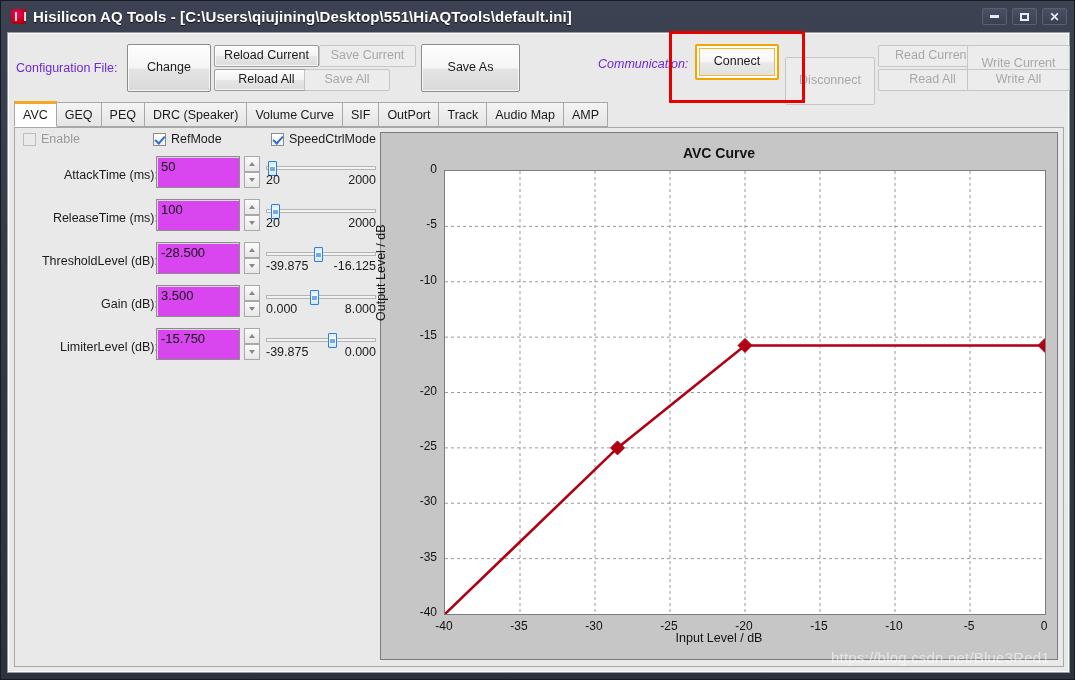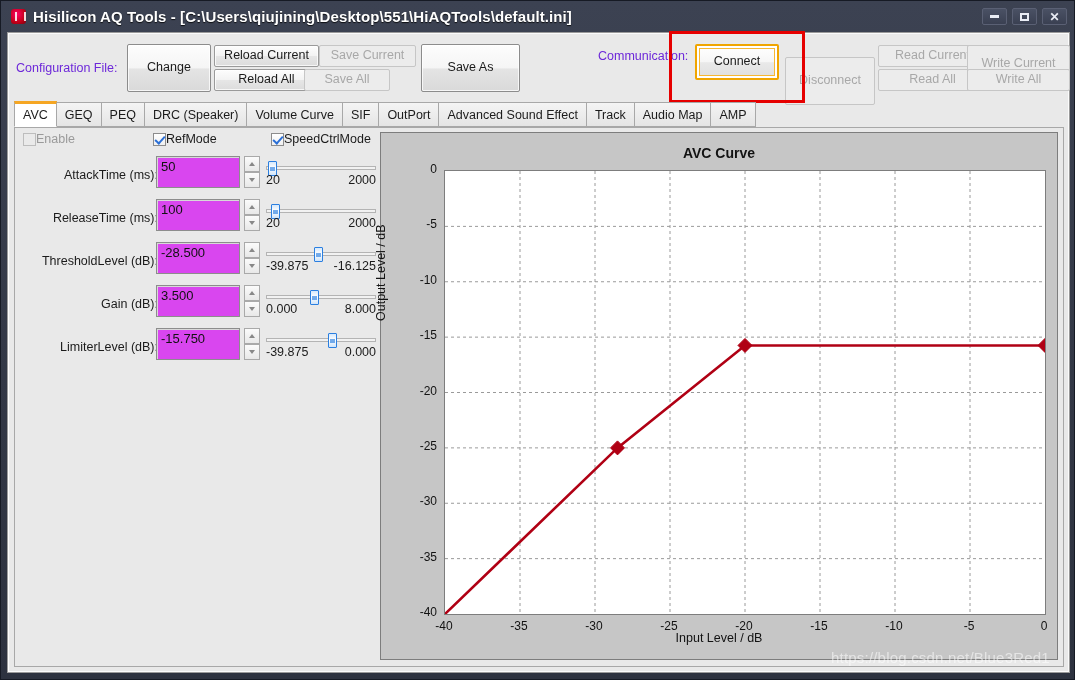--- a/index.html
+++ b/index.html
@@ -103,21 +103,21 @@
     z-index:3;
   }
   
   .tabpage{
     position:absolute;left:6px;top:94px;width:1050px;height:540px;
     box-sizing:border-box;background:#e9e9e9;
     border:1px solid #a8a8a8;border-top:1px solid #a8a8a8;
   }
   
   .cbrow{position:absolute;left:8px;top:4px;width:360px;height:20px;}
-  .cb{position:absolute;display:flex;align-items:center;font-size:12.5px;color:#1b1b1b;}
+  .cb{position:absolute;display:flex;align-items:center;gap:5px;font-size:12.5px;color:#1b1b1b;}
   .cb.dis{color:#9a9a9a;}
   .cbbox{
     width:13px;height:13px;box-sizing:border-box;flex:none;
     background:linear-gradient(180deg,#ffffff 0%,#f0f0f0 100%);
     border:1px solid #8c8c8c;position:relative;
   }
   .cbbox.dis{background:#eaeaea;border-color:#bdbdbd;}
   .cbbox.checked:after{
     content:"";position:absolute;left:3px;top:0px;width:4px;height:8px;
     border:solid #2b6fd6;border-width:0 2px 2px 0;transform:rotate(42deg);
@@ -220,21 +220,21 @@
       <div class="btn big" style="left:119px;top:11px;width:84px;height:48px;">Change</div>
 
       <div class="btn" style="left:206px;top:12px;width:105px;height:22px;">Reload Current</div>
       <div class="btn" style="left:206px;top:36px;width:105px;height:22px;">Reload All</div>
 
       <div class="btn disabled" style="left:311px;top:12px;width:97px;height:22px;">Save Current</div>
       <div class="btn disabled" style="left:296px;top:36px;width:86px;height:22px;">Save All</div>
 
       <div class="btn big" style="left:413px;top:11px;width:99px;height:48px;">Save As</div>
 
-      <div class="lbl" style="left:590px;top:16px;">Communication:</div>
+      <div class="lbl" style="left:590px;top:24px;font-style:italic;">Communication:</div>
 
       <div class="btn big highlight" style="left:687px;top:11px;width:84px;height:36px;">Connect</div>
       <div class="btn disabled" style="left:777px;top:24px;width:90px;height:48px;">Disconnect</div>
 
       <div class="btn disabled" style="left:870px;top:12px;width:109px;height:22px;">Read Current</div>
       <div class="btn disabled" style="left:870px;top:36px;width:109px;height:22px;">Read All</div>
 
       <div class="btn disabled" style="left:959px;top:12px;width:103px;height:38px;">Write Current</div>
       <div class="btn disabled" style="left:959px;top:36px;width:103px;height:22px;">Write All</div>
 
@@ -242,21 +242,20 @@
     </div>
 
     <div class="tabstrip">
         <div class="tab active">AVC</div>
         <div class="tab">GEQ</div>
         <div class="tab">PEQ</div>
         <div class="tab">DRC (Speaker)</div>
         <div class="tab">Volume Curve</div>
         <div class="tab">SIF</div>
         <div class="tab">OutPort</div>
-        <div class="tab">Advanced Sound Effect</div>
         <div class="tab">Track</div>
         <div class="tab">Audio Map</div>
         <div class="tab">AMP</div>
       </div>
 
     <div class="tabpage">
 
       <div class="cbrow">
           <div class="cb dis" style="left: 0px;">
             <span class="cbbox dis"></span>

